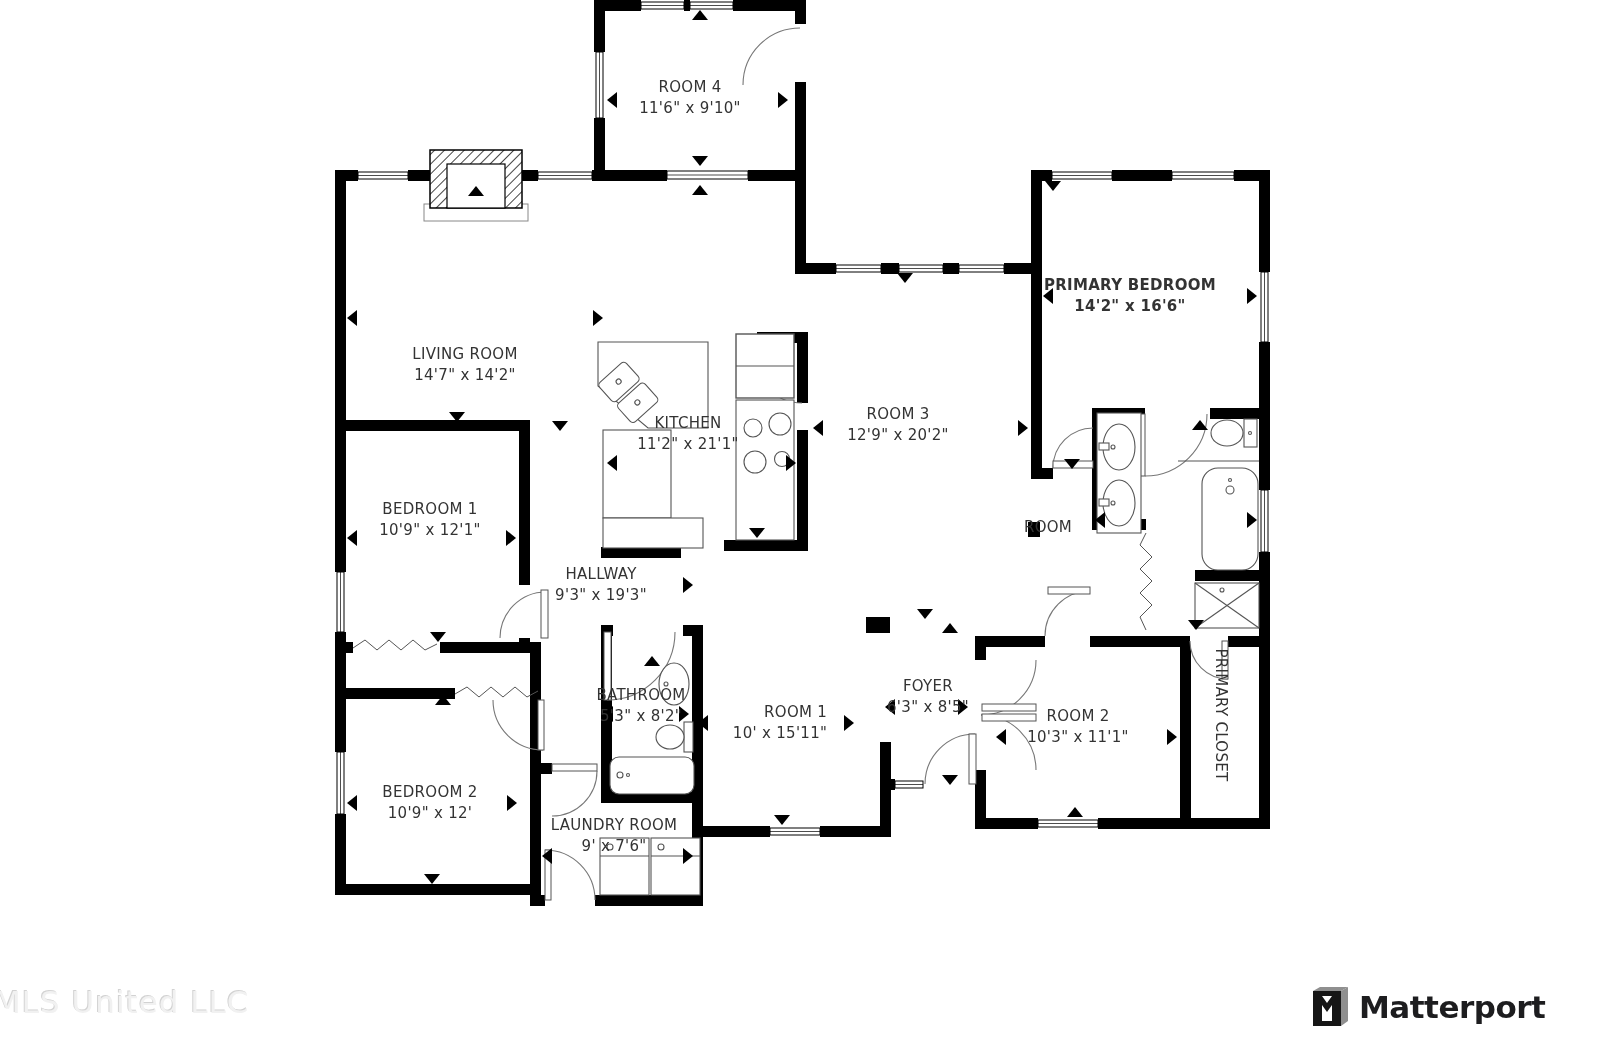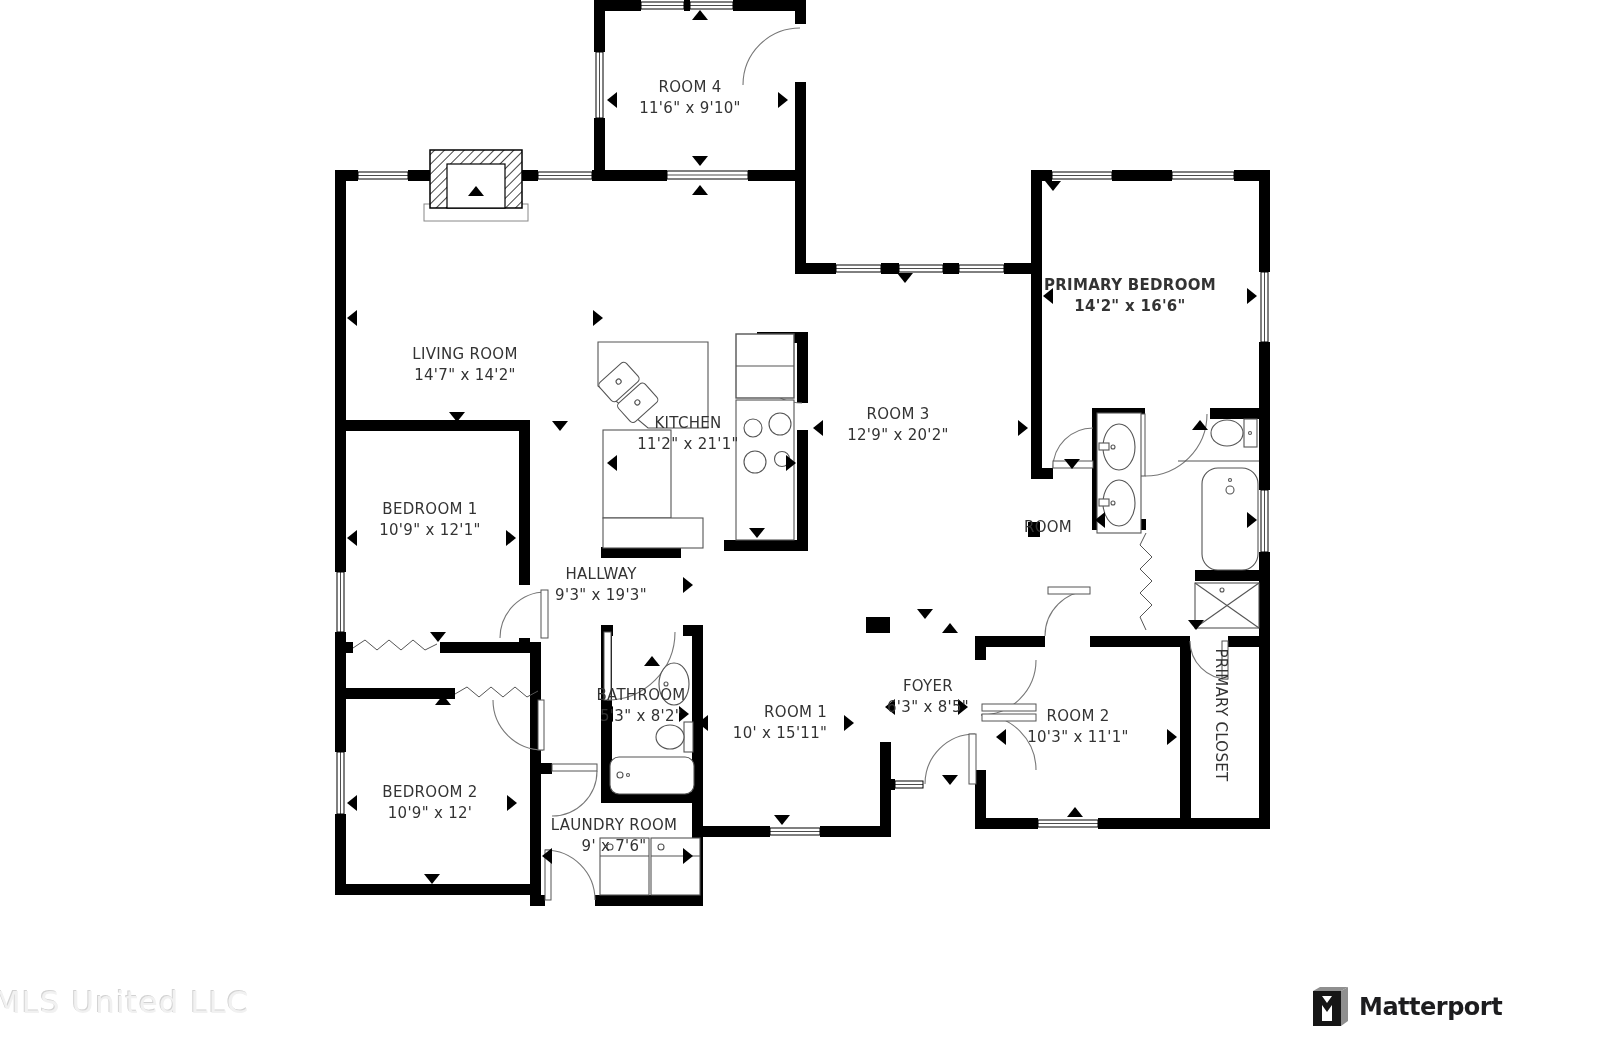--- a/index.html
+++ b/index.html
@@ -6,21 +6,21 @@
   #canvas{position:relative;width:1600px;height:1055px;background:#fff;overflow:hidden;
           font-family:"DejaVu Sans",sans-serif;}
   #plan{position:absolute;left:0;top:0;}
   #labels{position:absolute;left:0;top:0;width:100%;height:100%;pointer-events:none;}
   .room-label{position:absolute;transform:translate(-50%,-50%);text-align:center;
               color:#333;font-size:15px;line-height:1.4;letter-spacing:.3px;white-space:nowrap;}
   .room-label.rot{transform:translate(-50%,-50%) rotate(90deg);}
   .watermark{position:absolute;left:-6px;top:984px;font-size:31px;letter-spacing:1px;
              color:#f1f1f1;text-shadow:-1px -1px 0 #d2d2d2,1px 1px 0 #ffffff;}
   .brand{position:absolute;left:1308px;top:984px;display:flex;align-items:center;gap:9px;}
-  .brand .wordmark{font-size:24px;font-weight:700;color:#1d1d1f;letter-spacing:-.5px;}
+  .brand .wordmark{font-size:31px;font-weight:700;color:#1d1d1f;letter-spacing:-.5px;}
 </style>
 </head>
 <body>
 
 <div id="canvas">
   <svg id="plan" width="1600" height="1055" viewBox="0 0 1600 1055" xmlns="http://www.w3.org/2000/svg">
       <defs>
         <pattern id="hatch" width="7" height="7" patternTransform="rotate(45)" patternUnits="userSpaceOnUse">
           <rect width="7" height="7" fill="#fff"></rect>
           <line x1="0" y1="0" x2="0" y2="7" stroke="#444" stroke-width="2"></line>

